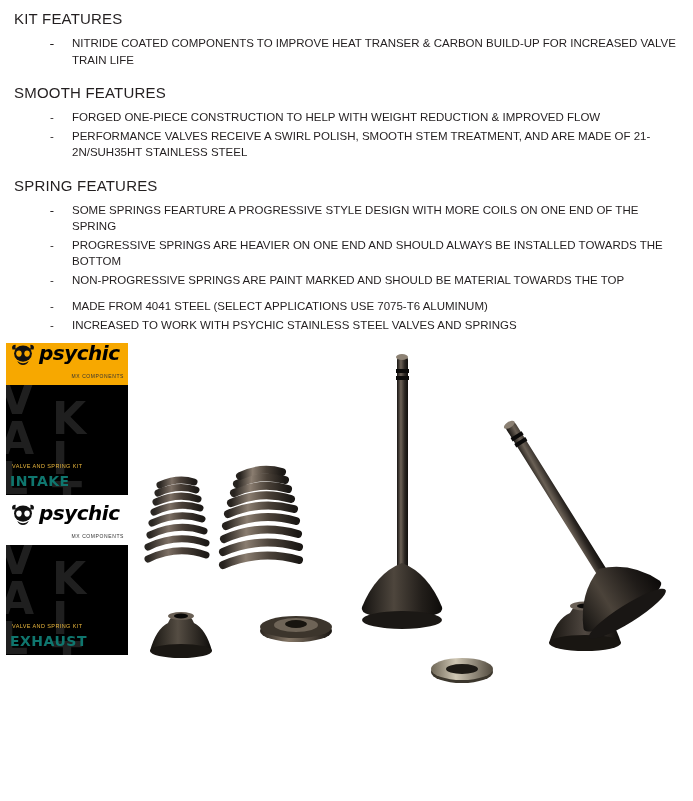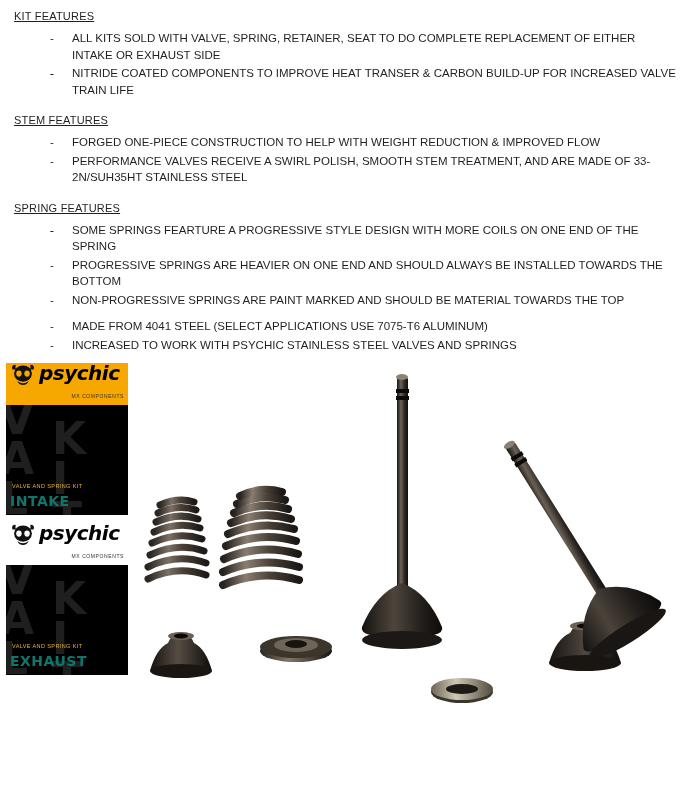--- a/index.html
+++ b/index.html
@@ -19,26 +19,25 @@
     position: relative;
     width: 693px;
     height: 801px;
     padding: 0;
     box-sizing: border-box;
   }
   .text-block {
     padding: 6px 14px 0 14px;
   }
   .section-heading {
-    font-size: 11px;
+    font-size: 15px;
     letter-spacing: 0.2px;
     margin: 0 0 8px 0;
     padding-top: 6px;
     color: #231f20;
-    text-decoration: underline;
   }
   .section-heading.first { padding-top: 4px; }
   ul.bullets {
     list-style: none;
     margin: 0 0 10px 0;
     padding: 0;
   }
   ul.bullets li {
     position: relative;
     font-size: 11.5px;
@@ -161,29 +160,29 @@
 </style>
 </head>
 <body>
 
 <div class="page">
 
   <div class="text-block">
 
     <div class="section-heading first">KIT FEATURES</div>
     <ul class="bullets text-ul">
-      <li><span class="dash">-</span><span>ALL KITS SOLD WITH VALVE, SPRING, RETAINER, SEAT TO DO COMPLETE REPLACEMENT OF EITHER INTAKE OR EXHAUST SIDE</span></li>
+      <li><span class="dash">-</span></li>
       <li><span class="dash">-</span></li>
       <li><span class="dash">-</span><span>NITRIDE COATED COMPONENTS TO IMPROVE HEAT TRANSER &amp; CARBON BUILD-UP FOR INCREASED VALVE TRAIN LIFE</span></li>
     </ul>
 
-    <div class="section-heading">STEM FEATURES</div>
+    <div class="section-heading">SMOOTH FEATURES</div>
     <ul class="bullets text-ul">
       <li><span class="dash">-</span><span>FORGED ONE-PIECE CONSTRUCTION TO HELP WITH WEIGHT REDUCTION &amp; IMPROVED FLOW</span></li>
-      <li><span class="dash">-</span><span>PERFORMANCE VALVES RECEIVE A SWIRL POLISH, SMOOTH STEM TREATMENT, AND ARE MADE OF 33-2N/SUH35HT STAINLESS STEEL</span></li>
+      <li><span class="dash">-</span><span>PERFORMANCE VALVES RECEIVE A SWIRL POLISH, SMOOTH STEM TREATMENT, AND ARE MADE OF 21-2N/SUH35HT STAINLESS STEEL</span></li>
     </ul>
 
     <div class="section-heading">SPRING FEATURES</div>
     <ul class="bullets text-ul">
       <li><span class="dash">-</span></li>
       <li><span class="dash">-</span><span>SOME SPRINGS FEARTURE A PROGRESSIVE STYLE DESIGN WITH MORE COILS ON ONE END OF THE SPRING</span></li>
       <li><span class="dash">-</span><span>PROGRESSIVE SPRINGS ARE HEAVIER ON ONE END AND SHOULD ALWAYS BE INSTALLED TOWARDS THE BOTTOM</span></li>
       <li><span class="dash">-</span><span>NON-PROGRESSIVE SPRINGS ARE PAINT MARKED AND SHOULD BE MATERIAL TOWARDS THE TOP</span></li>
     </ul>
 

